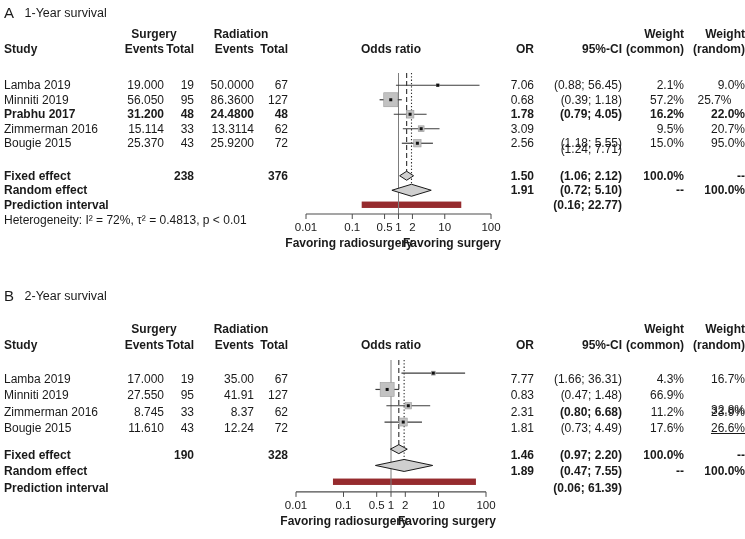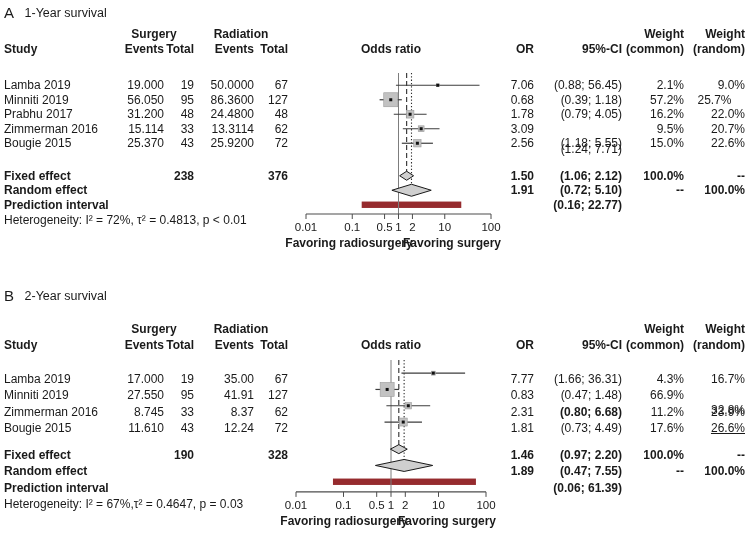--- a/index.html
+++ b/index.html
@@ -69,21 +69,21 @@
         <span class="cell r" style="width: 50px;">56.050</span>
         <span class="cell r" style="width: 30px;">95</span>
         <span class="cell r" style="width: 60px;">86.3600</span>
         <span class="cell r" style="width: 34px;">127</span>
         <span class="cell c" style="width: 206px;"></span>
         <span class="cell r" style="width: 40px;">0.68</span>
         <span class="cell r" style="width: 88px;">(0.39; 1.18)</span>
         <span class="cell r" style="width: 62px;">57.2%</span>
         <span class="cell r" style="width: 61px; text-align: center;">25.7%</span>
       </div>
-      <div class="row" style="height: 14.5px;">
+      <div class="row" style="height: 14.5px; font-weight: bold;">
         <span class="cell l" style="width: 110px;">Prabhu 2017</span>
         <span class="cell r" style="width: 50px;">31.200</span>
         <span class="cell r" style="width: 30px;">48</span>
         <span class="cell r" style="width: 60px;">24.4800</span>
         <span class="cell r" style="width: 34px;">48</span>
         <span class="cell c" style="width: 206px;"></span>
         <span class="cell r" style="width: 40px;">1.78</span>
         <span class="cell r" style="width: 88px;">(0.79; 4.05)</span>
         <span class="cell r" style="width: 62px;">16.2%</span>
         <span class="cell r" style="width: 61px;">22.0%</span>
@@ -103,21 +103,21 @@
       <div class="row" style="height: 14.5px;">
         <span class="cell l" style="width: 110px;">Bougie 2015</span>
         <span class="cell r" style="width: 50px;">25.370</span>
         <span class="cell r" style="width: 30px;">43</span>
         <span class="cell r" style="width: 60px;">25.9200</span>
         <span class="cell r" style="width: 34px;">72</span>
         <span class="cell c" style="width: 206px;"></span>
         <span class="cell r" style="width: 40px;">2.56</span>
         <span class="cell r" style="width: 88px;">(1.18; 5.55)</span>
         <span class="cell r" style="width: 62px;">15.0%</span>
-        <span class="cell r" style="width: 61px;">22.6%</span>
+        <span class="cell r" style="width: 61px;">95.0%</span>
       </div>
       <div style="height: 18px;"></div>
       <div class="row" style="height: 14.5px;">
         <span class="cell l b" style="width: 160px;">Fixed effect</span>
         <span class="cell r b" style="width: 30px;">238</span>
         <span class="cell r b" style="width: 60px;"></span>
         <span class="cell r b" style="width: 34px;">376</span>
         <span class="cell c" style="width: 206px;"></span>
         <span class="cell r b" style="width: 40px;">1.50</span>
         <span class="cell r b" style="width: 88px;">(1.06; 2.12)</span>
@@ -282,23 +282,20 @@
         <span class="cell r b" style="width: 61px;">100.0%</span>
       </div>
       <div class="row" style="height: 16.3px;">
         <span class="cell l b" style="width: 160px;">Prediction interval</span>
         <span class="cell r b" style="width: 124px;"></span>
         <span class="cell c" style="width: 206px;"></span>
         <span class="cell r b" style="width: 40px;"></span>
         <span class="cell r b" style="width: 88px;">(0.06; 61.39)</span>
         <span class="cell r b" style="width: 123px;"></span>
       </div>
-      <div class="row" style="height: 16px;">
-        <span class="cell l" style="width: 440px;">Heterogeneity: I² = 67%,τ² = 0.4647, p = 0.03</span>
-      </div>
       <svg width="206" height="258" style="left: 284px;">
         <rect x="44.962184393223076" y="197.55" width="142.97245319234102" height="6.4" fill="#962b2e"></rect>
         <line x1="103" x2="103" y1="79" y2="210.9" stroke="#7d7d7d" stroke-width="1"></line>
         <line x1="110.80676064976076" x2="110.80676064976076" y1="79" y2="168.15" stroke="#2e2e2e" stroke-width="1.1" stroke-dasharray="5,3"></line>
         <line x1="116.1319356982291" x2="116.1319356982291" y1="79" y2="184.45" stroke="#2e2e2e" stroke-width="1.1" stroke-dasharray="1.3,2"></line>
         <line x1="113.45513418190261" x2="177.1012468233624" y1="92.15" y2="92.15" stroke="#3d3d3d" stroke-width="1.2"></line>
         <rect x="143.3250364644773" y="90.18003807143387" width="3.9399238571322663" height="3.9399238571322663" fill="#c2c2c2" stroke="#9a9a9a" stroke-width="0.6"></rect>
         <rect x="143.79499839304344" y="90.65" width="3" height="3" fill="#111111"></rect>
         <line x1="87.42464825194658" x2="111.08743148126048" y1="108.45" y2="108.45" stroke="#3d3d3d" stroke-width="1.2"></line>
         <rect x="92.15620938786351" y="101.45" width="14" height="14" fill="#c2c2c2" stroke="#9a9a9a" stroke-width="0.6"></rect>

